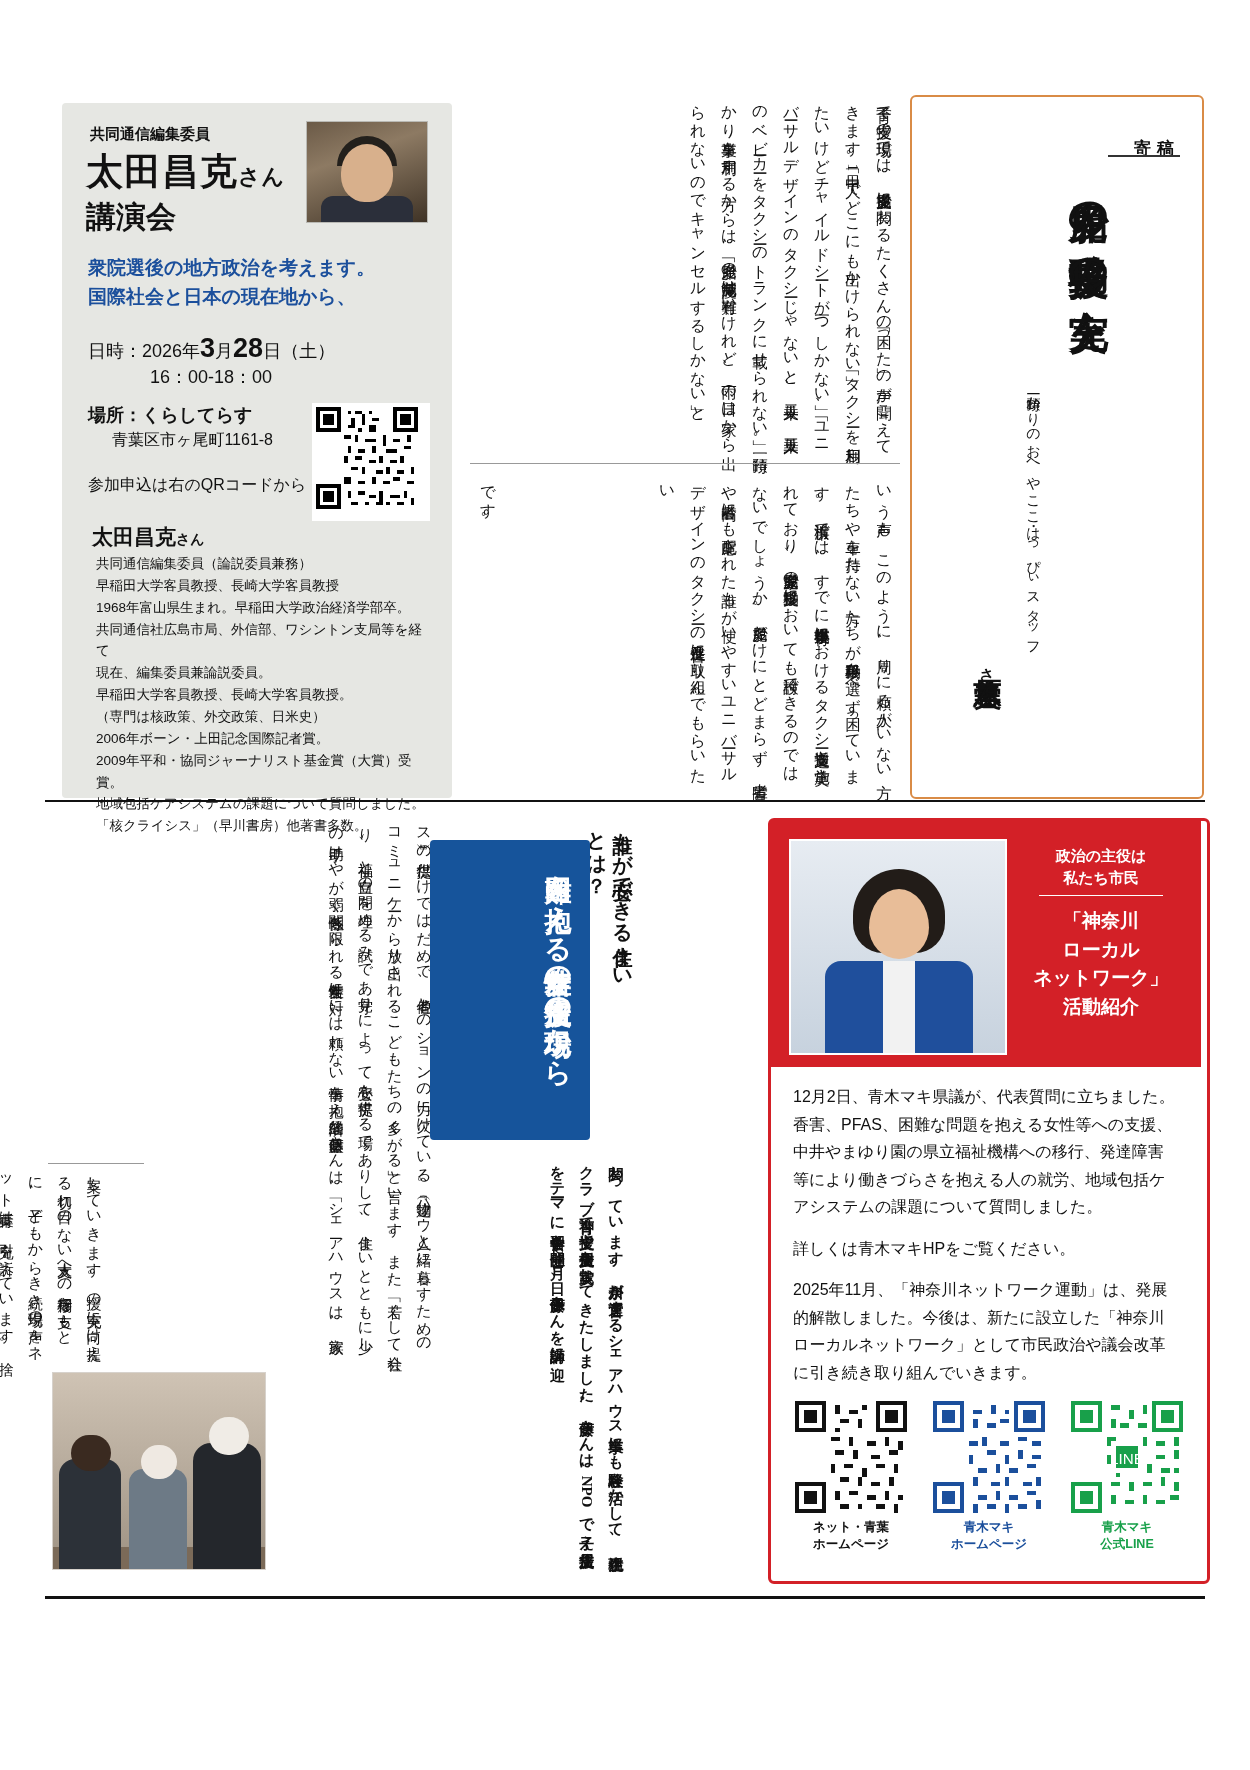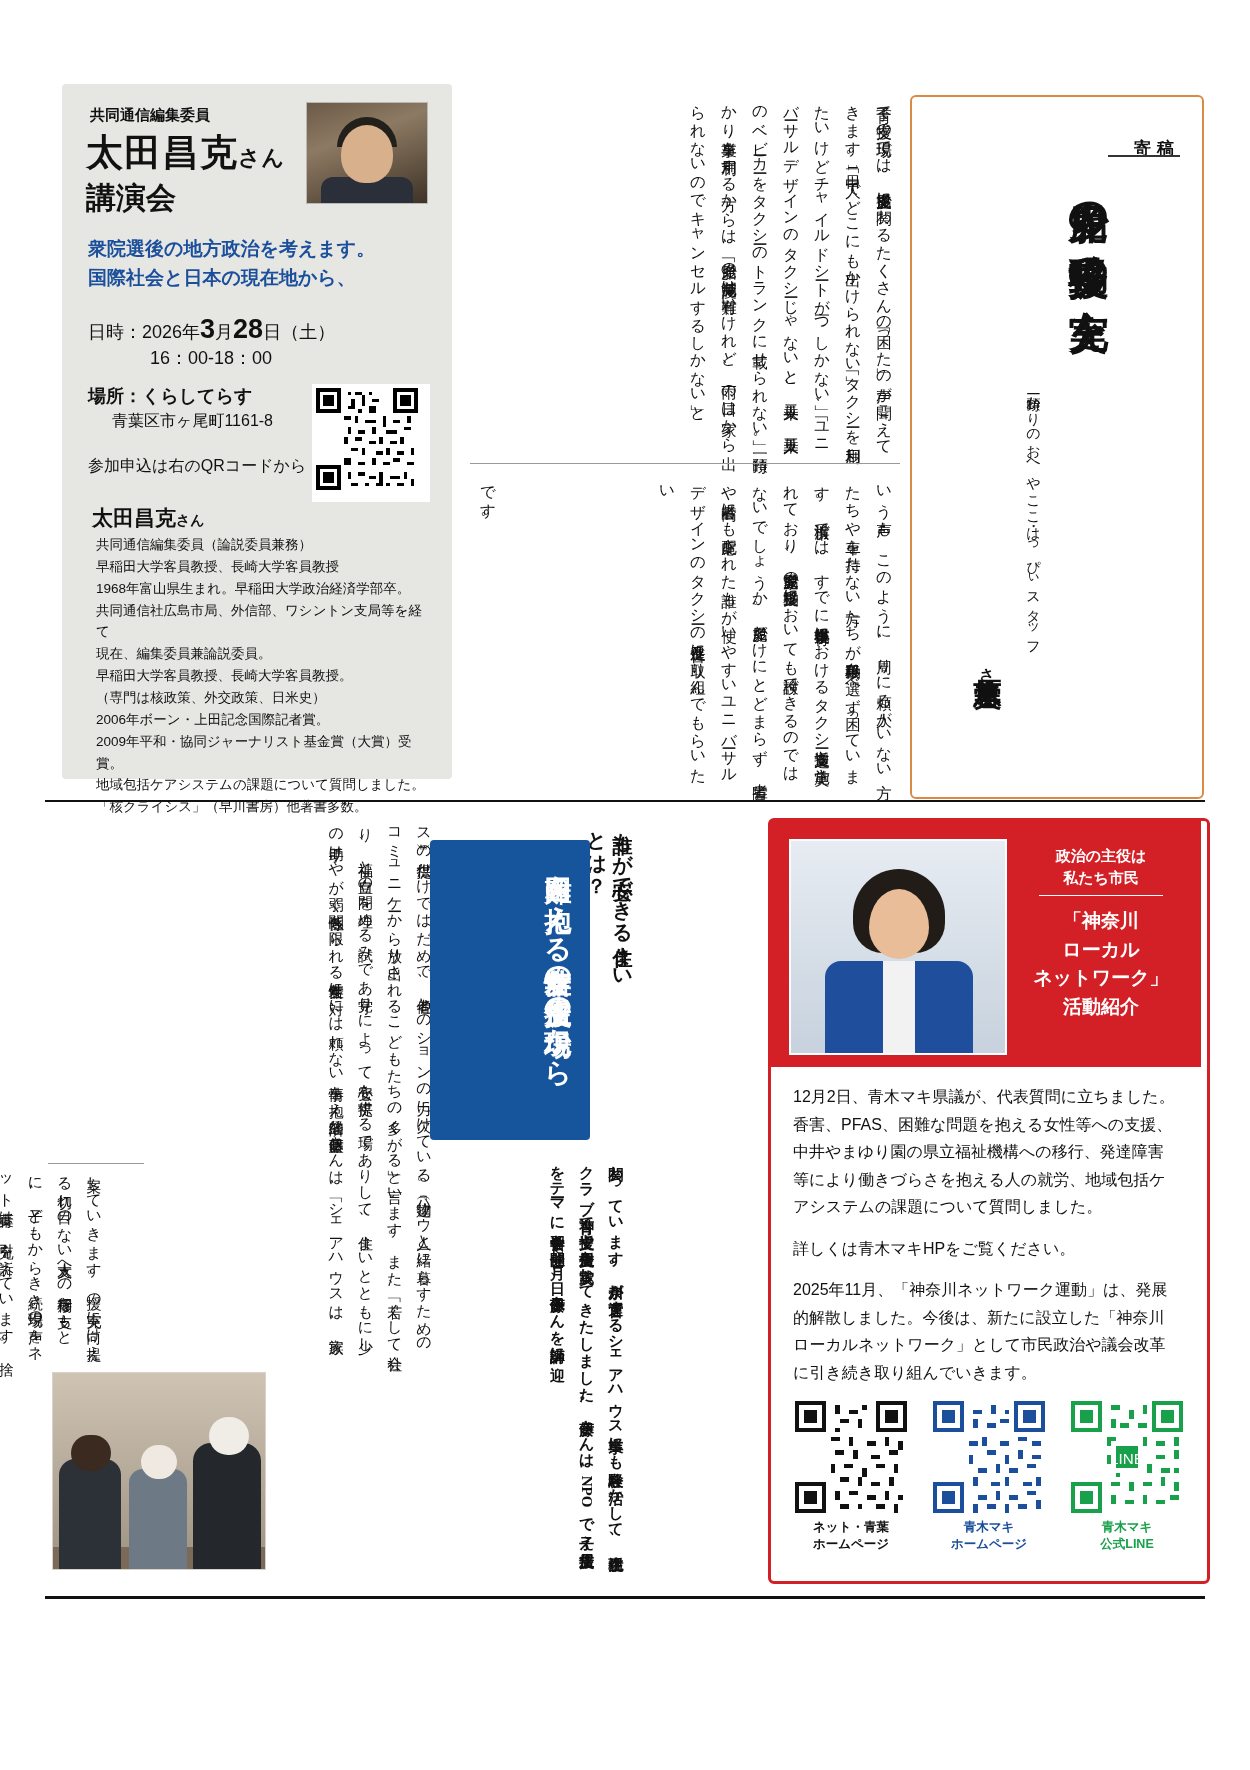--- a/index.html
+++ b/index.html
@@ -19,21 +19,21 @@
   .mast-left{display:flex;align-items:baseline;gap:14px;}
   .mast-title{
     font-family:"Liberation Serif","DejaVu Serif",serif;
     font-size:30px;font-weight:bold;letter-spacing:.5px;
   }
   .mast-vol{font-family:"Liberation Serif",serif;font-size:17px;}
   .mast-date{font-family:"Liberation Serif",serif;font-size:17px;padding-bottom:3px;}
 
   
   .event-box{
-    position:absolute;left:62px;top:84px;width:390px;height:695px;
+    position:absolute;left:62px;top:103px;width:390px;height:695px;
     background:#e6e7e3;border-radius:4px;
   }
   .ev-role{position:absolute;left:28px;top:22px;font-size:15px;font-weight:bold;}
   .ev-name{position:absolute;left:24px;top:44px;font-size:37px;font-weight:bold;letter-spacing:1px;}
   .ev-name .sm{font-size:22px;font-weight:bold;}
   .ev-kouen{position:absolute;left:24px;top:94px;font-size:30px;font-weight:bold;}
   .ev-photo{
     position:absolute;right:24px;top:18px;width:120px;height:100px;
     background:linear-gradient(160deg,#6b5a47 0%,#8d7a63 35%,#3f3326 100%);
     border:1px solid #b9b9b4;overflow:hidden;

